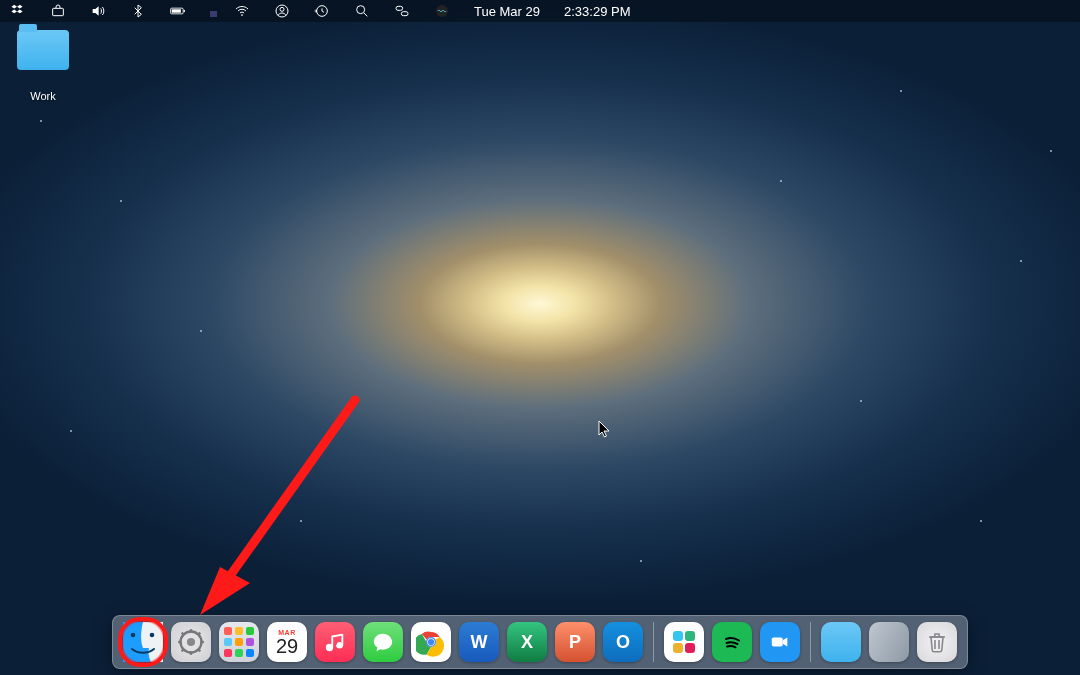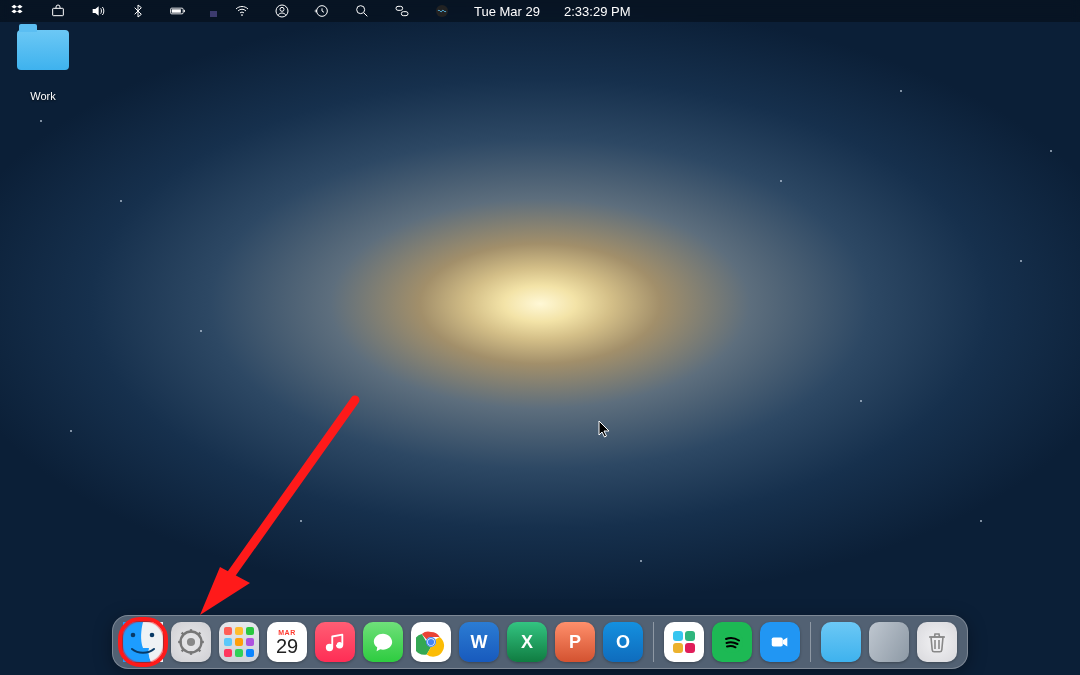--- a/index.html
+++ b/index.html
@@ -39,21 +39,21 @@
   .cursor svg{width:14px;height:20px;}
   
   #arrow{position:absolute;left:180px;top:395px;z-index:20;pointer-events:none;}
   
   #dock{
     position:absolute;left:50%;bottom:6px;transform:translateX(-50%);
     display:flex;align-items:flex-end;gap:8px;
     padding:6px 10px;
     background:rgba(200,205,212,.38);
     border:1px solid rgba(255,255,255,.25);
-    border-radius:16px;
+    border-radius:8px;
     z-index:15;
     box-shadow:0 4px 18px rgba(0,0,0,.35);
   }
   .dock-icon{width:40px;height:40px;border-radius:10px;position:relative;display:flex;align-items:center;justify-content:center;font-weight:700;color:#fff;font-size:18px;box-shadow:0 1px 3px rgba(0,0,0,.3);}
   .dock-sep{width:1px;height:40px;background:rgba(255,255,255,.35);margin:0 2px;}
   
   .ic-finder{background:linear-gradient(90deg,#1d9dff 50%,#e9eef2 50%);}
   .ic-finder svg{width:40px;height:40px;}
   .ic-settings{background:radial-gradient(circle at 50% 50%,#e8e8ea,#cfcfd3);} 
   .ic-settings svg{width:28px;height:28px;}

